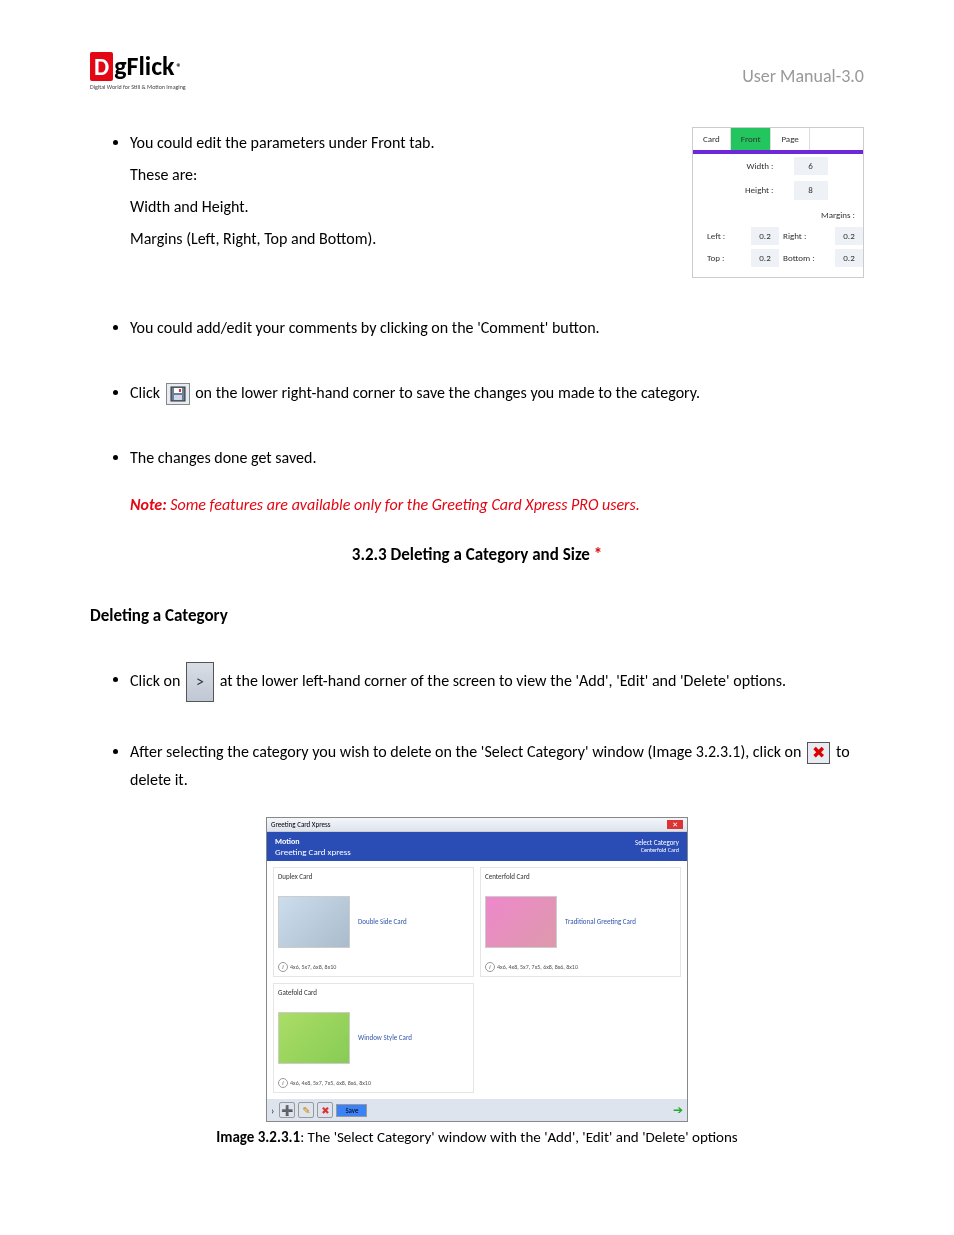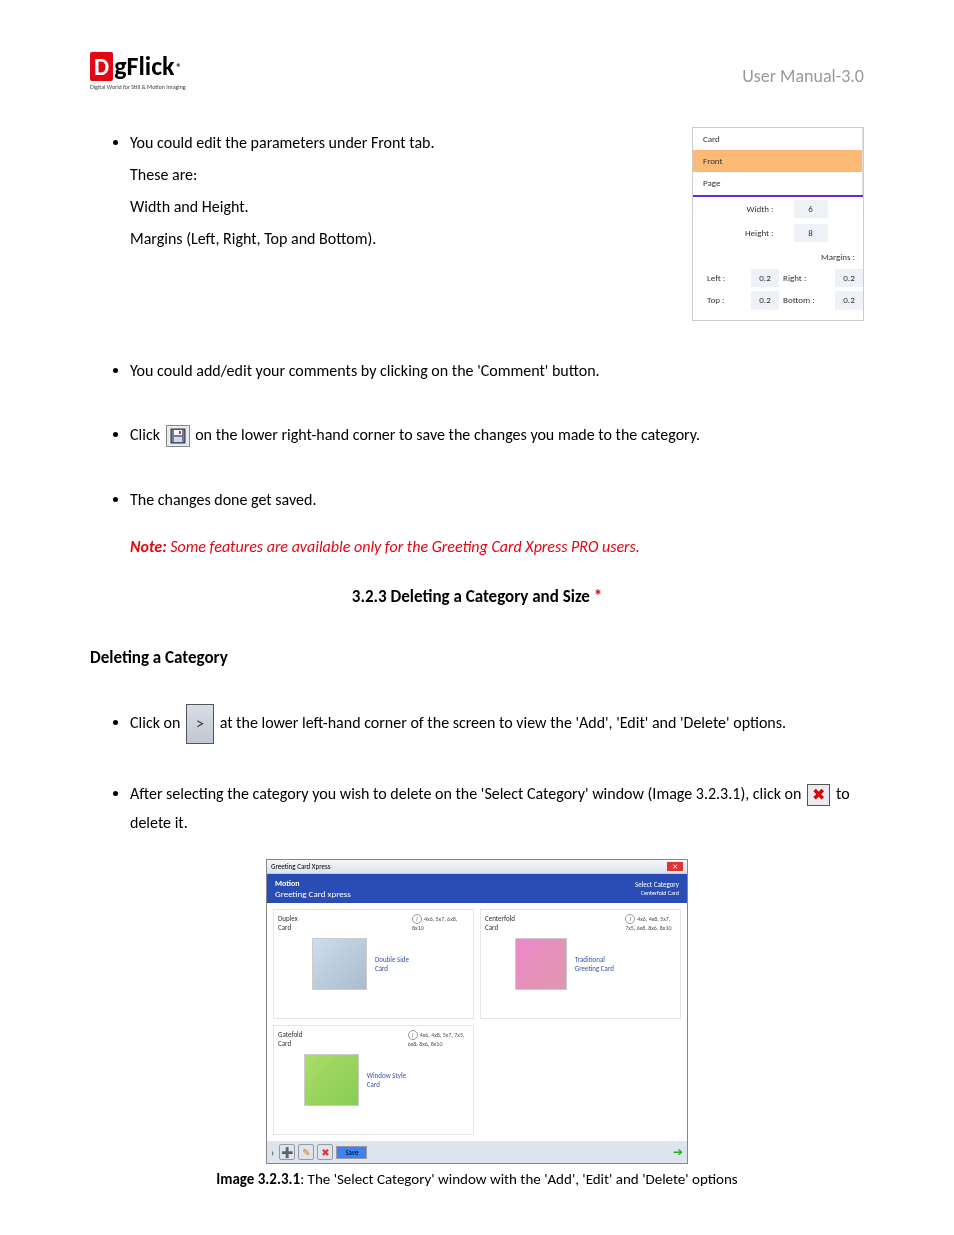--- a/index.html
+++ b/index.html
@@ -76,29 +76,28 @@
   }
   .panel-img {
     width: 170px;
     border: 1px solid #ccc;
     font-size: 9px;
     color: #333;
     background: #fff;
   }
   .panel-tabs {
     display: flex;
-    border-bottom: 2px solid #6d28d9;
-    flex-direction: column;
+    border-bottom: 4px solid #6d28d9;
   }
   .panel-tabs span {
     padding: 3px 10px;
     border-right: 1px solid #ddd;
   }
   .panel-tabs .active {
-    background: #fdba74;
+    background: #22c55e;
   }
   .panel-row {
     display: flex;
     padding: 3px 8px;
     align-items: center;
   }
   .panel-row .label {
     width: 45px;
     text-align: right;
     padding-right: 20px;
@@ -222,20 +221,21 @@
     display: grid;
     grid-template-columns: 1fr 1fr;
     gap: 6px;
     padding: 6px;
   }
   .ss-cat {
     border: 1px solid #e5e5e5;
     padding: 4px;
     height: 100px;
     display: flex;
+    flex-direction: column;
     justify-content: space-between;
   }
   .ss-cat-title { font-size: 7px; color: #333; }
   .ss-cat-body {
     flex: 1;
     display: flex;
     align-items: center;
     gap: 8px;
     padding: 4px 0;
   }

